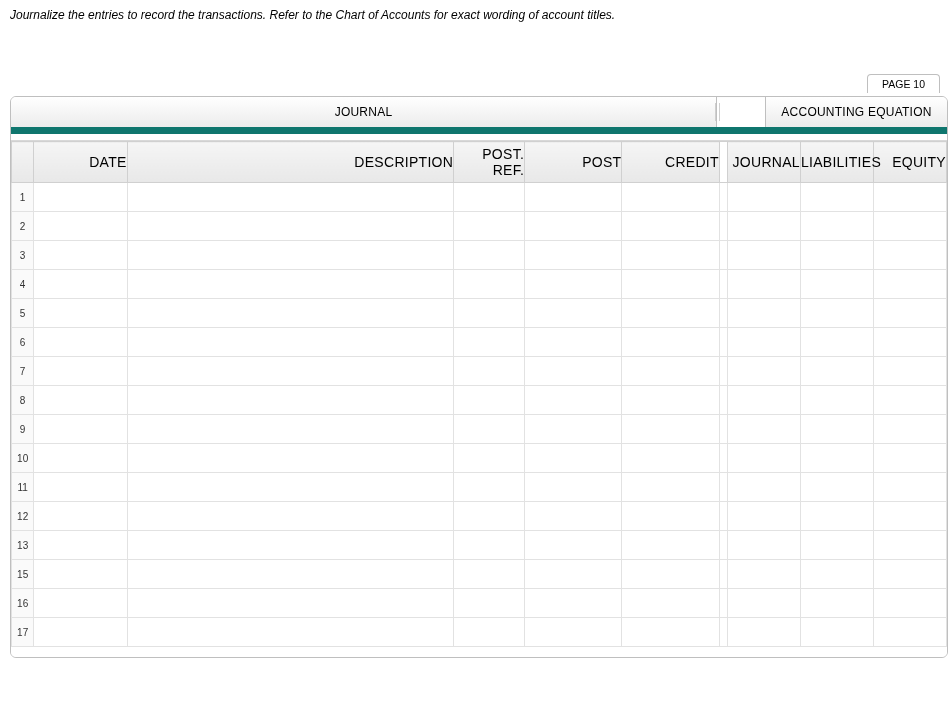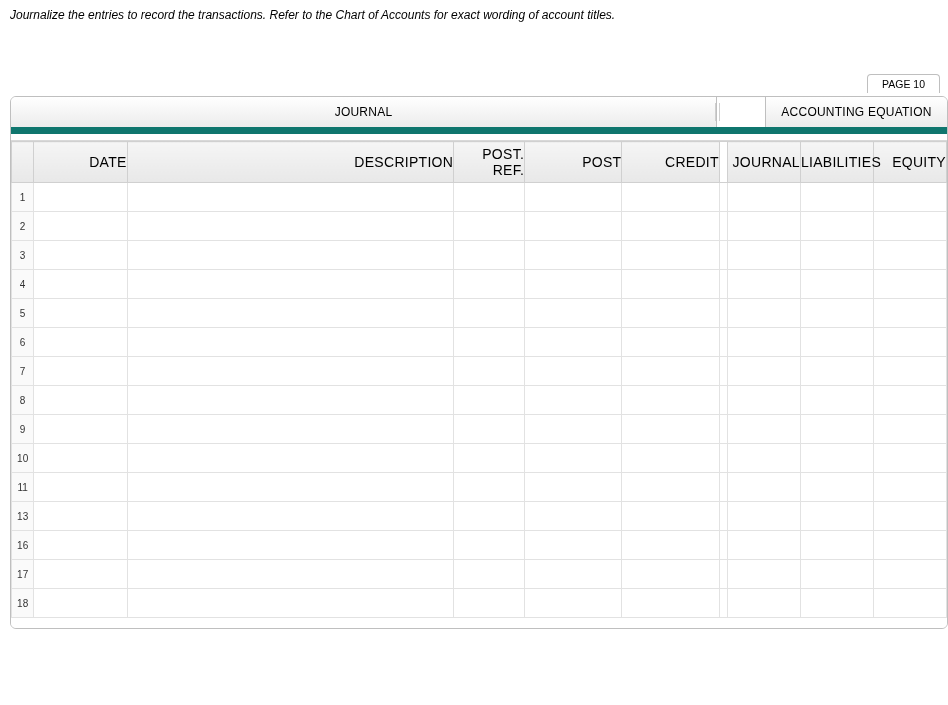--- a/index.html
+++ b/index.html
@@ -317,57 +317,69 @@
             <td></td>
             <td></td>
             <td></td>
             <td></td>
             <td class="gap"></td>
             <td></td>
             <td></td>
             <td></td>
           </tr>
           <tr>
+            <td class="rownum">12</td>
+            <td></td>
+            <td></td>
+            <td></td>
+            <td></td>
+            <td></td>
+            <td class="gap"></td>
+            <td></td>
+            <td></td>
+            <td></td>
+          </tr>
+          <tr>
             <td class="rownum">13</td>
             <td></td>
             <td></td>
             <td></td>
             <td></td>
             <td></td>
             <td class="gap"></td>
             <td></td>
             <td></td>
             <td></td>
           </tr>
           <tr>
+            <td class="rownum">15</td>
+            <td></td>
+            <td></td>
+            <td></td>
+            <td></td>
+            <td></td>
+            <td class="gap"></td>
+            <td></td>
+            <td></td>
+            <td></td>
+          </tr>
+          <tr>
             <td class="rownum">16</td>
             <td></td>
             <td></td>
             <td></td>
             <td></td>
             <td></td>
             <td class="gap"></td>
             <td></td>
             <td></td>
             <td></td>
           </tr>
           <tr>
             <td class="rownum">17</td>
-            <td></td>
-            <td></td>
-            <td></td>
-            <td></td>
-            <td></td>
-            <td class="gap"></td>
-            <td></td>
-            <td></td>
-            <td></td>
-          </tr>
-          <tr>
-            <td class="rownum">18</td>
             <td></td>
             <td></td>
             <td></td>
             <td></td>
             <td></td>
             <td class="gap"></td>
             <td></td>
             <td></td>
             <td></td>
           </tr>

